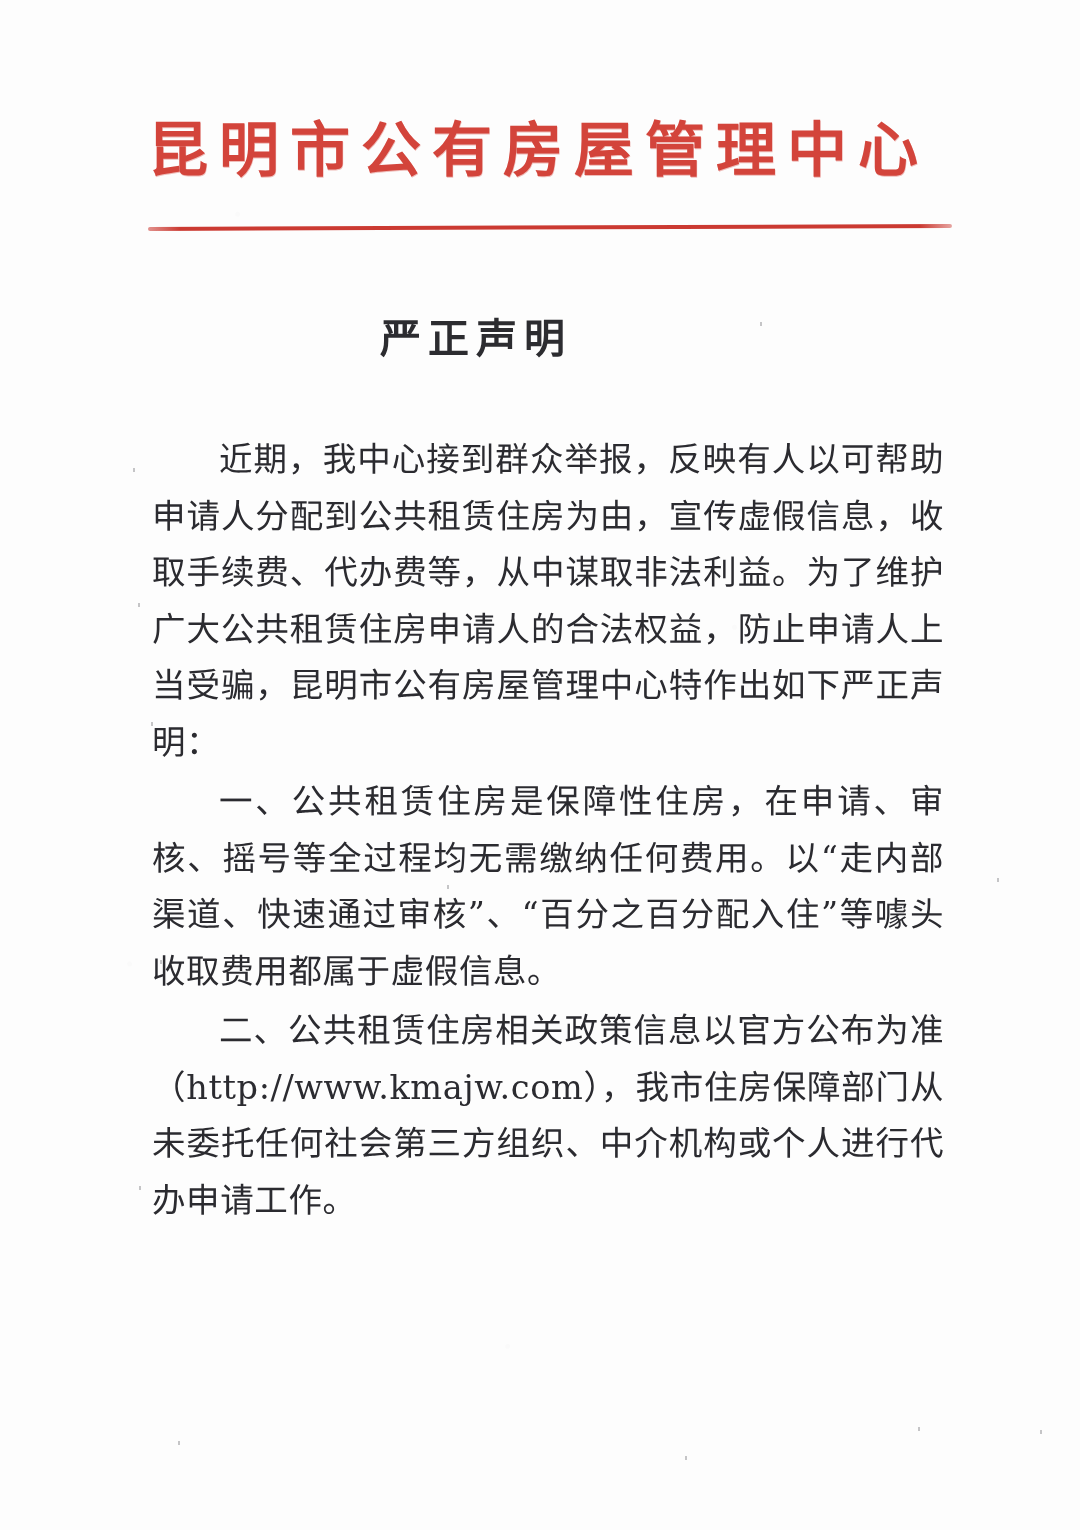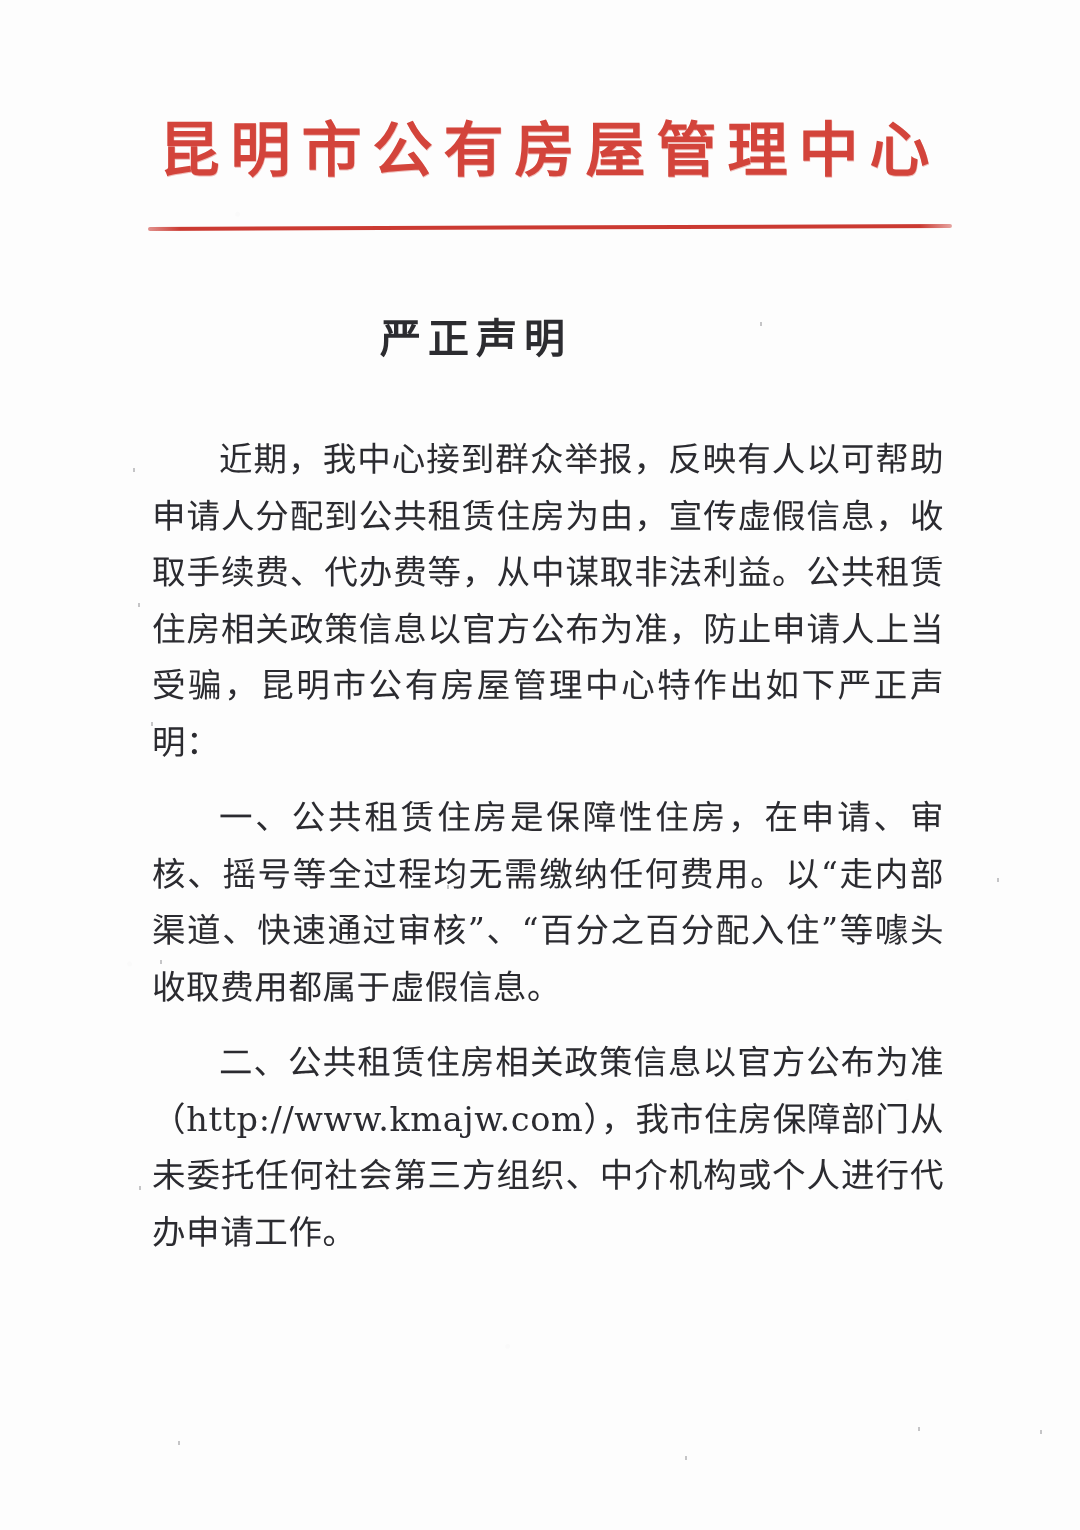--- a/index.html
+++ b/index.html
@@ -43,21 +43,21 @@
     top: 118px;
     width: 804px;
   }
   .org-name {
     color: #d3443b;
     font-family: "DejaVu Serif", "Liberation Serif", serif;
     font-weight: 700;
     font-size: 60px;
     line-height: 1.08;
     letter-spacing: 11px;
-    text-align: center;
+    text-align: left;
     white-space: nowrap;
     text-shadow: 0.5px 0.5px 0 rgba(211,68,59,0.35);
   }
   .letterhead-rule {
     margin-top: 44px;
     height: 4px;
     width: 804px;
     background: linear-gradient(90deg,
         rgba(203,58,50,0.55) 0%,
         #cb3a32 4%,
@@ -95,21 +95,21 @@
     line-height: 56.5px;
     color: #2b2b30;
     text-align: justify;
     text-justify: inter-character;
     text-indent: 67px;
     letter-spacing: 0.6px;
     margin: 0 0 0 0;
     word-break: break-all;
   }
   .para + .para {
-    margin-top: 19px;
+    margin-top: 3px;
   }
 
   
   .speckles {
     position: absolute;
     inset: 0;
     pointer-events: none;
   }
   .speckles i {
     position: absolute;
@@ -127,21 +127,21 @@
   <div class="content">
 
     <div class="letterhead">
       <div class="org-name">昆明市公有房屋管理中心</div>
       <div class="letterhead-rule"></div>
     </div>
 
     <div class="doc-title">严正声明</div>
 
     <div class="doc-body">
-      <p class="para">近期，我中心接到群众举报，反映有人以可帮助申请人分配到公共租赁住房为由，宣传虚假信息，收取手续费、代办费等，从中谋取非法利益。公共租赁住房相关政策信息以官方公布为准，防止申请人上当受骗，昆明市公有房屋管理中心特作出如下严正声明：</p>
+      <p class="para">近期，我中心接到群众举报，反映有人以可帮助申请人分配到公共租赁住房为由，宣传虚假信息，收取手续费、代办费等，从中谋取非法利益。为了维护广大公共租赁住房申请人的合法权益，防止申请人上当受骗，昆明市公有房屋管理中心特作出如下严正声明：</p>
       <p class="para">一、公共租赁住房是保障性住房，在申请、审核、摇号等全过程均无需缴纳任何费用。以“走内部渠道、快速通过审核”、“百分之百分配入住”等噱头收取费用都属于虚假信息。</p>
       <p class="para">二、公共租赁住房相关政策信息以官方公布为准（http://www.kmajw.com），我市住房保障部门从未委托任何社会第三方组织、中介机构或个人进行代办申请工作。</p>
     </div>
 
   </div>
 
   <div class="speckles">
     <i style="left:133px;  top:468px;"></i>
     <i style="left:138px;  top:603px;"></i>
     <i style="left:151px;  top:722px;"></i>

